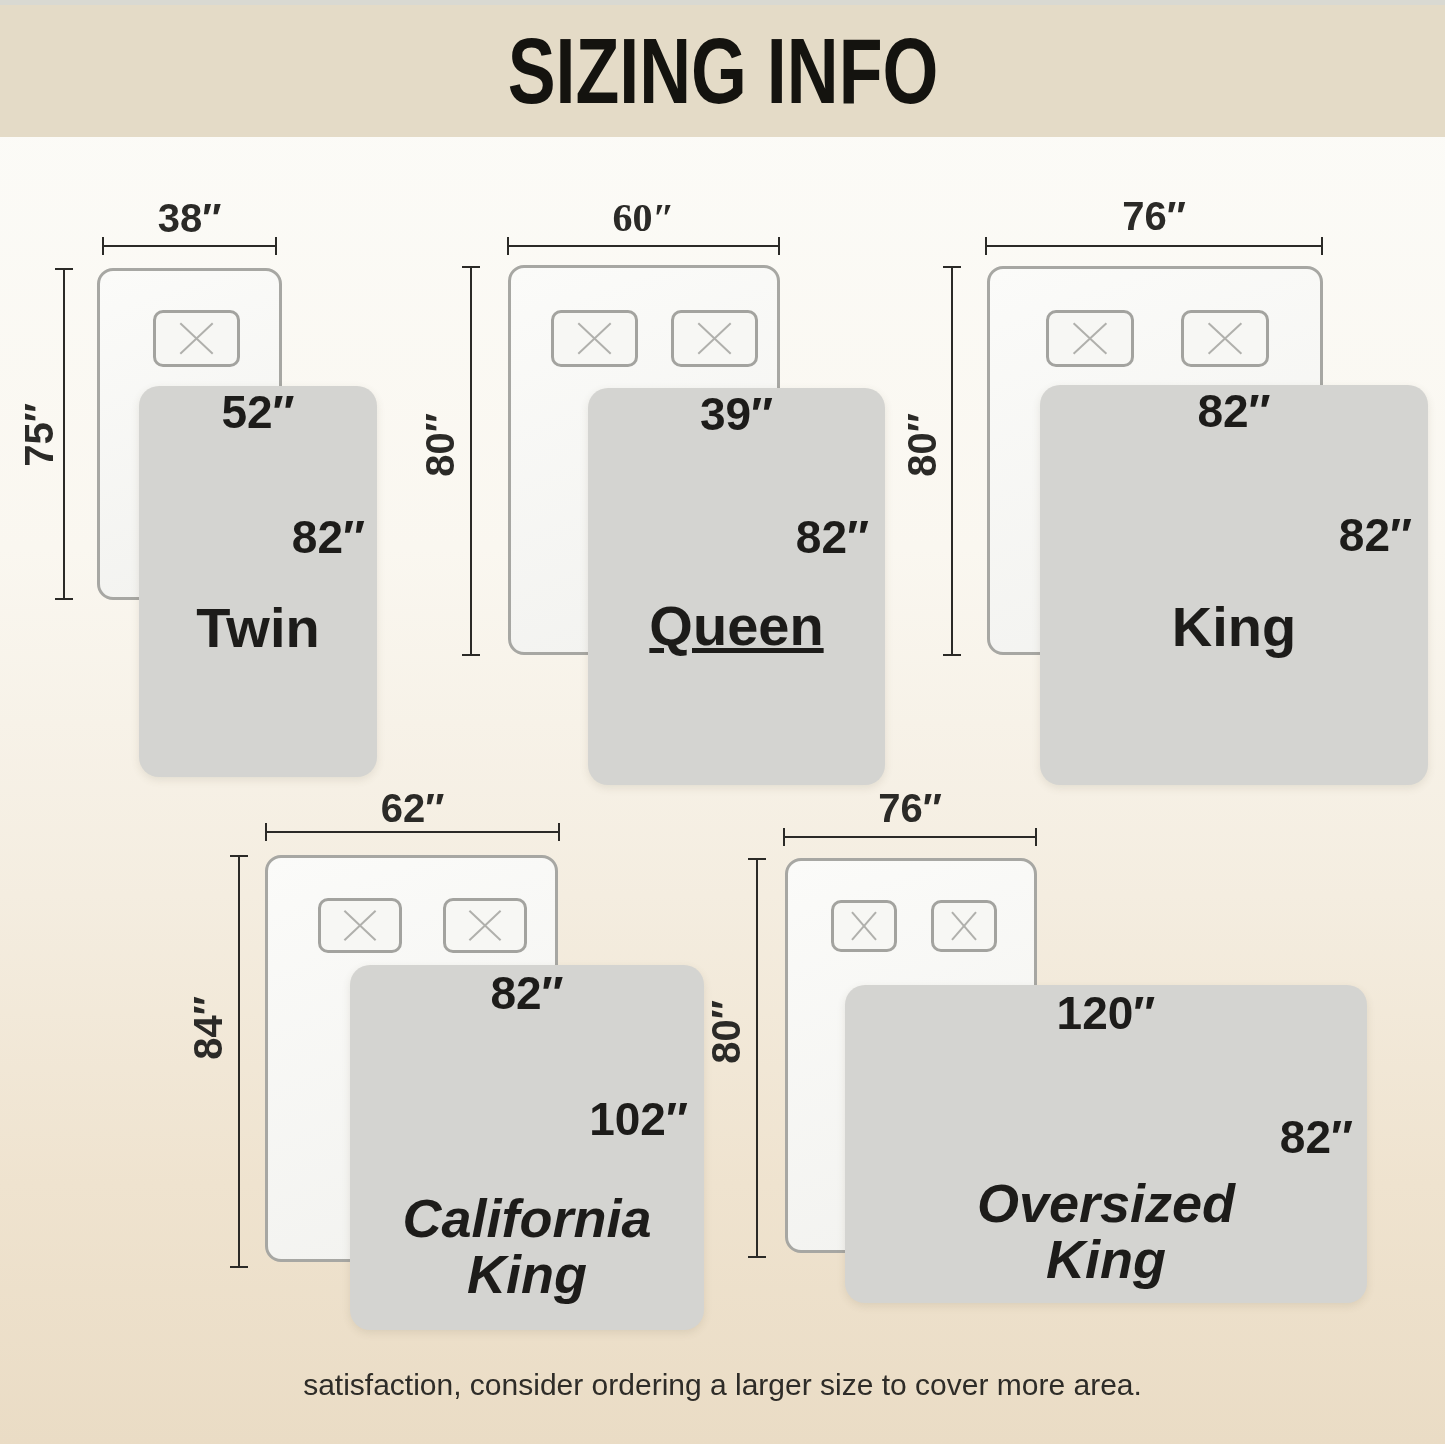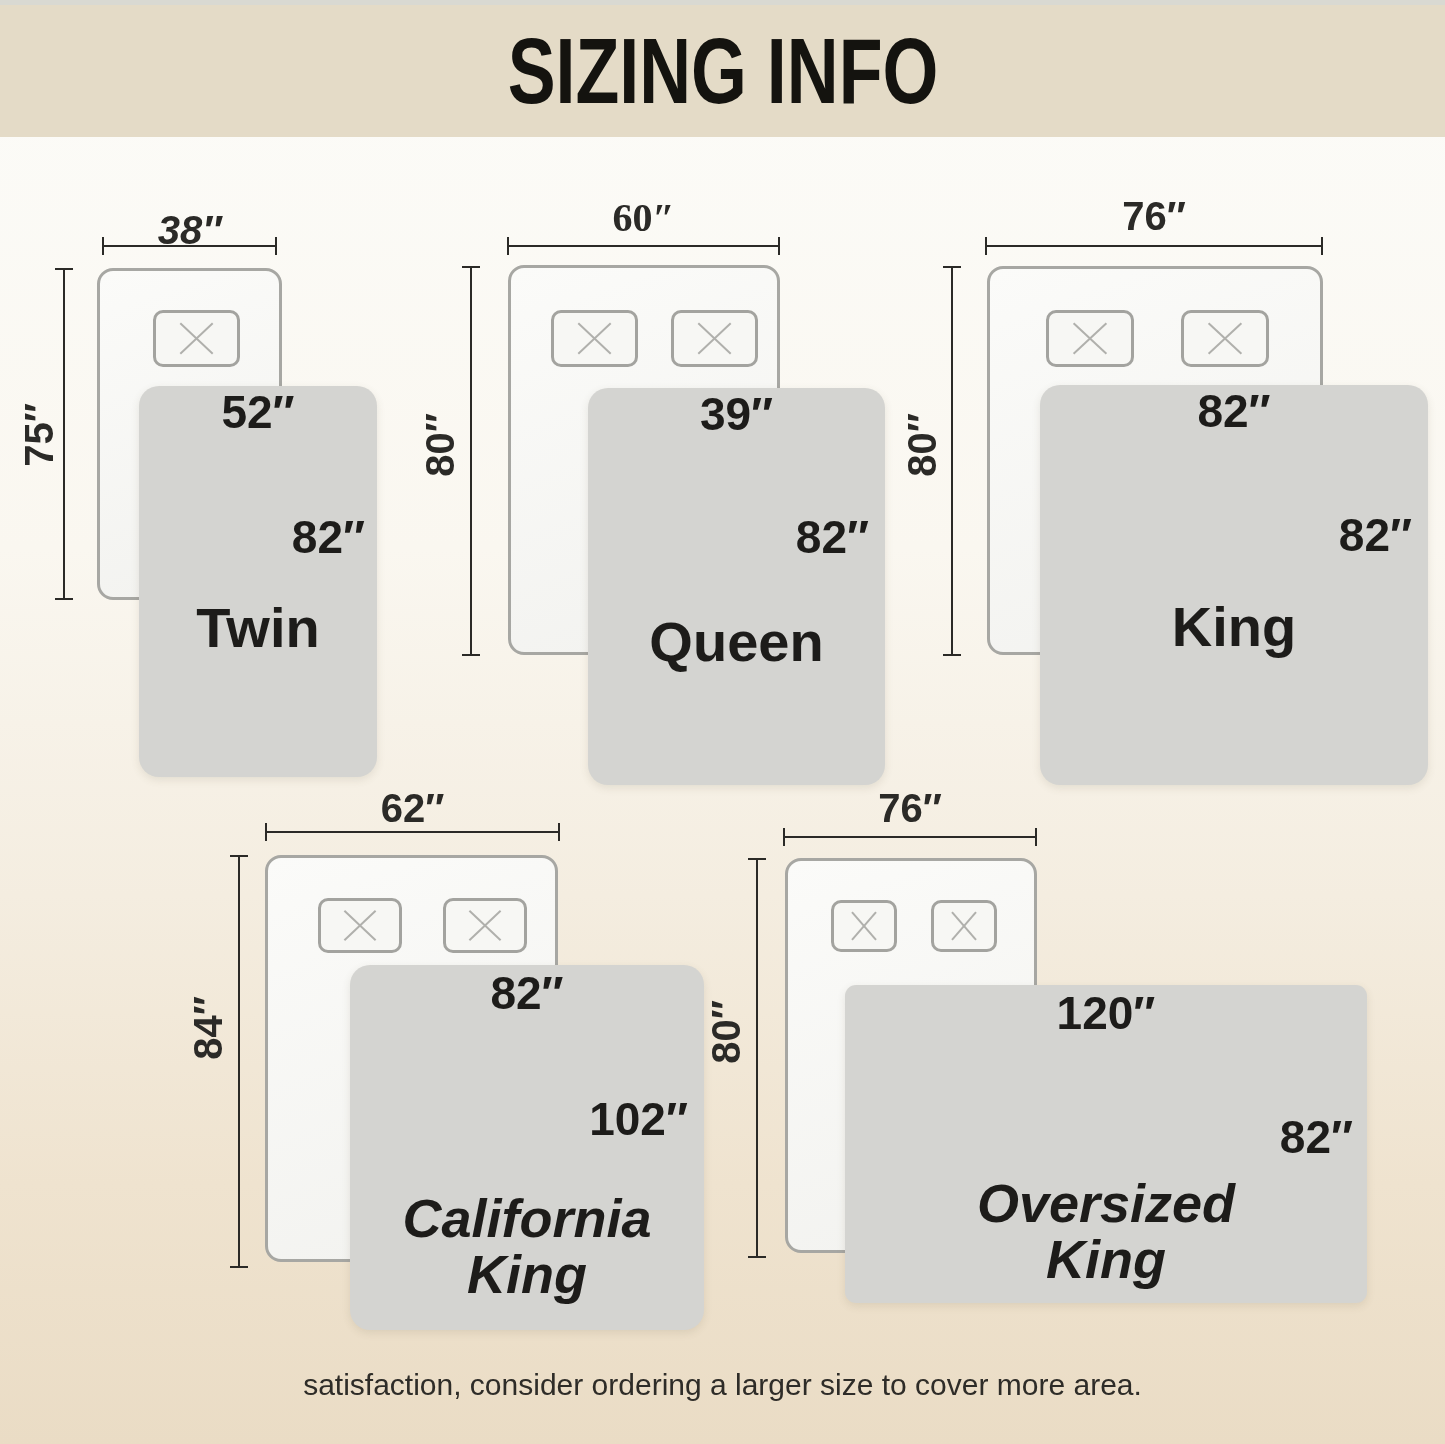--- a/index.html
+++ b/index.html
@@ -45,40 +45,40 @@
   .bl{position:absolute;right:16px;font-size:46px;font-weight:bold;line-height:48px;color:#1d1c1a;text-align:right;}
   .bname{position:absolute;left:0;right:0;text-align:center;font-size:56px;font-weight:bold;line-height:60px;color:#1d1c1a;white-space:nowrap;}
   .bname.two{font-size:54px;line-height:56px;font-style:italic;}
   .footer{
     position:absolute;left:0;top:1362px;width:100%;text-align:center;
     font-size:30px;line-height:45px;color:#2e2c28;
   }
   .footer div{white-space:nowrap;}
 
   
-  #twin-hlabel{left:102px;top:208px;width:175px;font-style:italic;}
+  #twin-hlabel{left:102px;top:196px;width:175px;}
   #twin-hline{left:102px;top:245px;width:175px;}
   #twin-vline{left:63px;top:268px;height:332px;}
   #twin-vlabel{left:-6px;top:413px;}
   #twin-bed{left:97px;top:268px;width:185px;height:332px;}
   #twin-p1{left:53px;top:39px;width:87px;height:57px;}
   #twin-blanket{left:139px;top:386px;width:238px;height:391px;}
   #twin-bl{top:127px;right:12px;}
   #twin-name{top:212px;}
   
   #queen-hlabel{left:507px;top:196px;width:273px;font-family:Liberation Serif, serif;}
   #queen-hline{left:507px;top:245px;width:273px;}
   #queen-vline{left:470px;top:266px;height:390px;}
   #queen-vlabel{left:395px;top:423px;}
   #queen-bed{left:508px;top:265px;width:272px;height:390px;}
   #queen-p1{left:40px;top:42px;width:87px;height:57px;}
   #queen-p2{left:160px;top:42px;width:87px;height:57px;}
   #queen-blanket{left:588px;top:388px;width:297px;height:397px;}
   #queen-bl{top:125px;}
-  #queen-name{top:224px;}
+  #queen-name{top:208px;text-decoration:underline;}
   
   #king-hlabel{left:985px;top:194px;width:338px;}
   #king-hline{left:985px;top:245px;width:338px;}
   #king-vline{left:951px;top:266px;height:390px;}
   #king-vlabel{left:877px;top:423px;}
   #king-bed{left:987px;top:266px;width:336px;height:389px;}
   #king-p1{left:56px;top:41px;width:88px;height:57px;}
   #king-p2{left:191px;top:41px;width:88px;height:57px;}
   #king-blanket{left:1040px;top:385px;width:388px;height:400px;}
   #king-bl{top:126px;}
@@ -96,21 +96,21 @@
   #cal-bl{top:130px;}
   #cal-name{top:225px;}
   
   #ovk-hlabel{left:783px;top:786px;width:254px;}
   #ovk-hline{left:783px;top:836px;width:254px;}
   #ovk-vline{left:756px;top:858px;height:400px;}
   #ovk-vlabel{left:681px;top:1010px;}
   #ovk-bed{left:785px;top:858px;width:252px;height:395px;}
   #ovk-p1{left:43px;top:39px;width:66px;height:52px;}
   #ovk-p2{left:143px;top:39px;width:66px;height:52px;}
-  #ovk-blanket{left:845px;top:985px;width:522px;height:318px;border-radius:11px;}
+  #ovk-blanket{left:845px;top:985px;width:522px;height:318px;}
   #ovk-bw{top:4px;}
   #ovk-bl{top:128px;right:14px;}
   #ovk-name{top:190px;}
 </style>
 </head>
 <body>
 
 <div id="canvas">
   <div class="topstrip"></div>
   <div class="banner">

